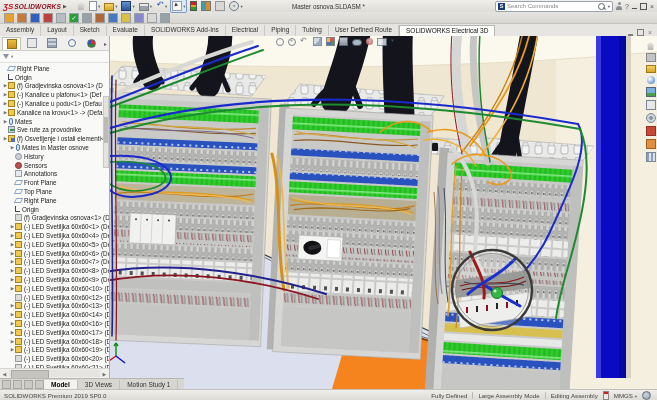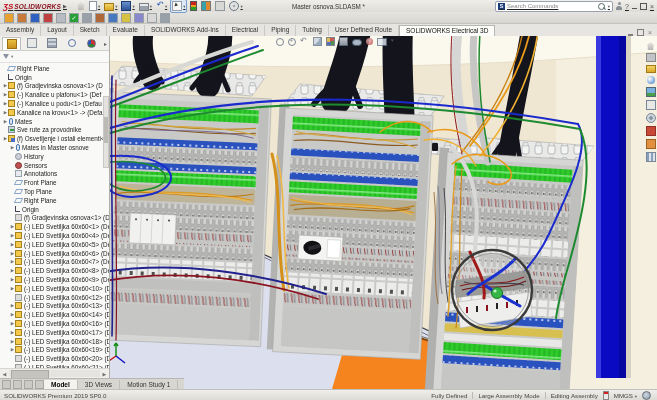--- a/index.html
+++ b/index.html
@@ -1,21 +1,21 @@
 <!DOCTYPE html>
 <html><head>
 <meta charset="utf-8">
 <style>
   html,body{margin:0;padding:0;background:#888;}
   #app{position:relative;width:657px;height:400px;overflow:hidden;background:#efe7d2;
        font-family:"Liberation Sans",sans-serif;font-size:6.5px;color:#222;
        -webkit-font-smoothing:antialiased;}
   
   #titlebar{position:absolute;left:0;top:0;width:657px;height:12px;
-    background:linear-gradient(#f0eeea,#dedcd6);display:flex;align-items:center;z-index:30;text-decoration:underline;}
+    background:linear-gradient(#f0eeea,#dedcd6);display:flex;align-items:center;z-index:30;}
   #logo{display:flex;align-items:center;margin-left:3px;flex:none;}
   .logo-mark{color:#c00c1c;font-weight:bold;font-style:italic;font-size:8px;margin-right:1px;}
   .logo-text{color:#8a1420;font-weight:bold;font-style:italic;font-size:6.5px;letter-spacing:.2px;}
   .logo-arrow{color:#555;font-size:5px;margin:0 3px 0 2px;}
   #main-toolbar{display:flex;align-items:center;gap:2px;flex:none;margin-left:6px;}
   .tbi{display:flex;align-items:center;padding:1px;border-radius:2px;}
   .tbi.act{border:1px solid #7a9cc8;background:#dce8f6;}
   .car{color:#666;font-size:4.5px;font-weight:normal;margin-left:1px;}
   .gi{display:inline-block;width:8px;height:8px;}
   .gi-home{background:linear-gradient(#e8e6e2,#b8b6b2);clip-path:polygon(50% 0,100% 45%,85% 45%,85% 100%,15% 100%,15% 45%,0 45%);}

